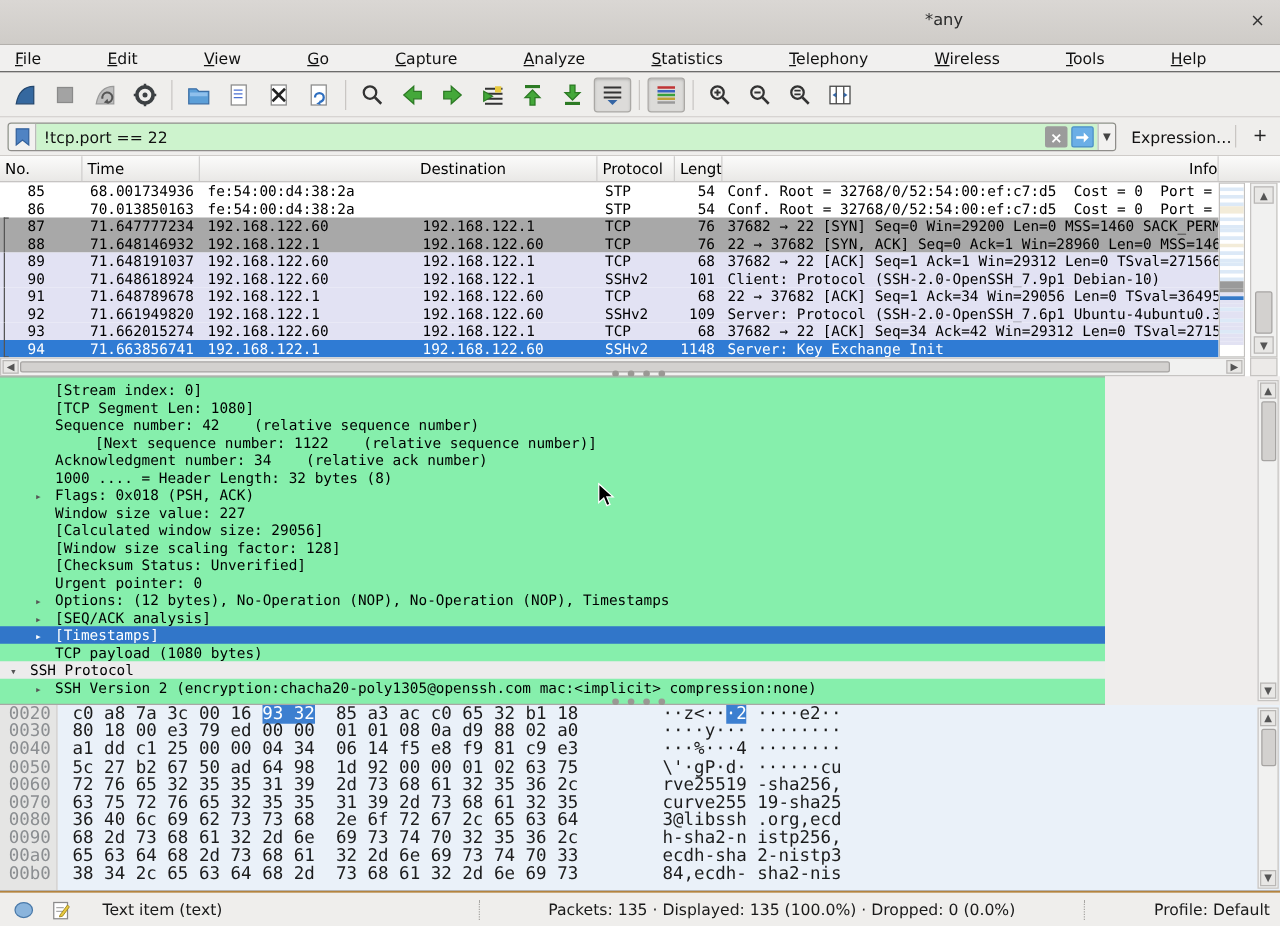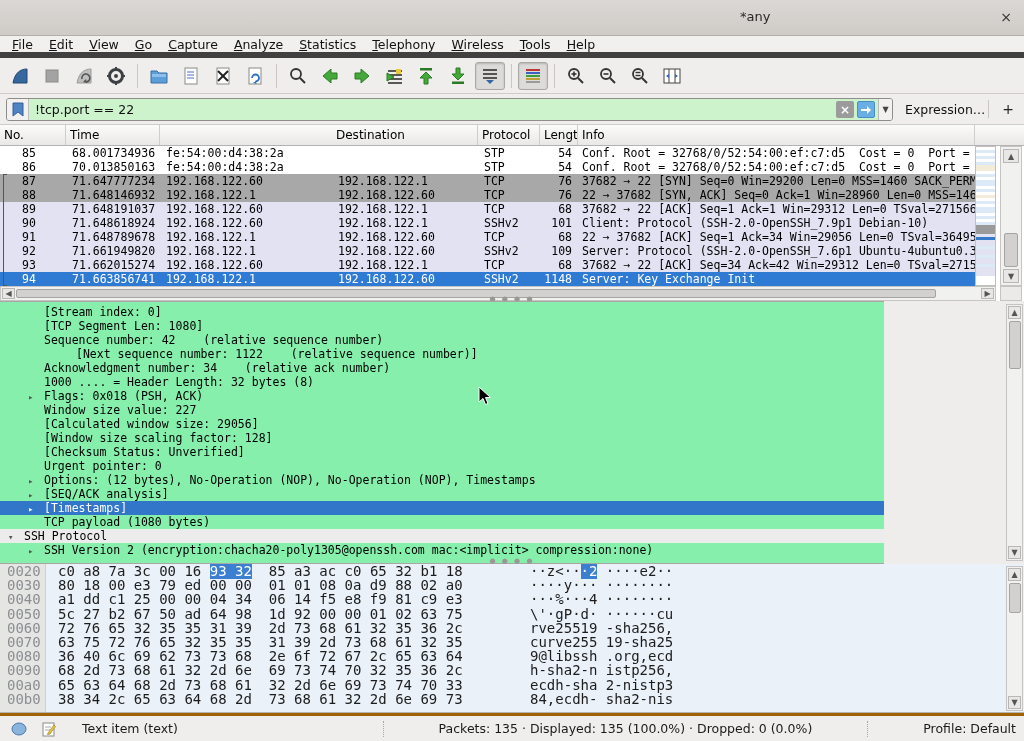--- a/index.html
+++ b/index.html
@@ -9,21 +9,21 @@
 
   
   #titlebar { position:absolute; left:0; top:0; width:1024px; height:36px;
     background:linear-gradient(#dad7d4,#cfccc8); border-bottom:1px solid #b3b0ac; }
   #title-text { position:absolute; left:740px; top:9px; font-size:13px; color:#2a2a2a; }
   #close-btn { position:absolute; right:8px; top:8px; width:20px; height:20px; text-align:center;
     line-height:19px; font-size:14px; color:#333; cursor:default; }
 
   
   #menubar { position:absolute; left:0; top:36px; width:1024px; height:22px; background:#f1f0ef;
-    border-bottom:6px solid #404040; display:flex; align-items:center; padding-left:4px; }
+    border-bottom:1px solid #404040; display:flex; align-items:center; padding-left:4px;gap:37px; }
   .menu-item { padding:2px 8px; color:#111; font-size:12.5px; }
   .menu-item u { text-decoration:underline; }
 
   
   #toolbar { position:absolute; left:0; top:58px; width:1024px; height:36px; background:#efeeec;
     border-bottom:1px solid #cfccc9; display:flex; align-items:center; padding-left:4px; }
   .tbtn { width:30px; height:28px; display:flex; align-items:center; justify-content:center;
     border:1px solid transparent; border-radius:3px; margin:0 1px; }
   .tbtn.pressed { background:#dcdbd9; border-color:#aaa8a5; box-shadow:inset 0 1px 2px rgba(0,0,0,.18); }
   .tsep { width:1px; height:24px; background:#c9c6c3; margin:0 5px; }
@@ -100,21 +100,21 @@
   .hrow { position:relative; height:14.2px; line-height:14.2px; font-family:"DejaVu Sans Mono","Liberation Mono",monospace;
     font-size:14px; white-space:pre; }
   .hoff { position:absolute; left:7px; color:#8b8e91; }
   .hbytes { position:absolute; left:58px; color:#1c1c1c; }
   .hascii { position:absolute; left:530px; color:#1c1c1c; }
   .hl { background:#3c7fd0; color:#fff; }
   #hex-vscroll { left:1006px; top:566px; width:17px; height:145px; }
 
   
   #statusbar { position:absolute; left:0; top:713px; width:1024px; height:28px; background:#efeeec;
-    border-top:3px solid #a16207; display:flex; align-items:center; }
+    border-top:1px solid #a16207; display:flex; align-items:center; }
   #expert-icon { margin-left:10px; }
   #comment-icon { margin-left:14px; }
   #status-left { margin-left:26px; color:#1a1a1a; font-size:12.5px; }
   #status-right { margin-left:auto; display:flex; align-items:center;gap:45px; }
   .status-sep { width:1px; height:16px; border-left:1px dotted #a8a6a3; margin:0 10px; }
   #status-packets, #status-profile { color:#1a1a1a; font-size:12.5px; }
   #status-profile { margin-right:8px; }
 
   #cursor { position:absolute; left:478px; top:386px; z-index:50; pointer-events:none; }
 </style>
@@ -323,21 +323,21 @@
   </div>
 
   <div id="plist">
     <div id="plist-header">
         <div class="hcell" style="width: 66px;">No.</div>
         <div class="hcell" style="width: 94px;">Time</div>
         <div class="hcell" style="width: 172px; margin-top: 29px;">Source</div>
         <div class="hcell" style="width: 146px;">Destination</div>
         <div class="hcell" style="width: 62px;">Protocol</div>
         <div class="hcell" style="width: 38px;">Length</div>
-        <div class="hcell" style="width: 397px;">Info</div>
+        <div class="hcell" style="width: 397px; text-align: right;">Info</div>
       </div>
     <div id="plist-body">
         <div class="prow plain"><div class="pcell num" style="width: 66px;">85</div><div class="pcell pad" style="width: 94px;">68.001734936</div><div class="pcell pad" style="width: 172px;">fe:54:00:d4:38:2a</div><div class="pcell pad" style="width: 146px;"></div><div class="pcell pad" style="width: 62px;">STP</div><div class="pcell len" style="width: 38px;">54</div><div class="pcell info" style="width: 397px;">Conf. Root = 32768/0/52:54:00:ef:c7:d5  Cost = 0  Port = 0x8001</div></div>
         <div class="prow plain"><div class="pcell num" style="width: 66px;">86</div><div class="pcell pad" style="width: 94px;">70.013850163</div><div class="pcell pad" style="width: 172px;">fe:54:00:d4:38:2a</div><div class="pcell pad" style="width: 146px;"></div><div class="pcell pad" style="width: 62px;">STP</div><div class="pcell len" style="width: 38px;">54</div><div class="pcell info" style="width: 397px;">Conf. Root = 32768/0/52:54:00:ef:c7:d5  Cost = 0  Port = 0x8001</div></div>
         <div class="prow gray mark mark-top"><div class="pcell num" style="width: 66px;">87</div><div class="pcell pad" style="width: 94px;">71.647777234</div><div class="pcell pad" style="width: 172px;">192.168.122.60</div><div class="pcell pad" style="width: 146px;">192.168.122.1</div><div class="pcell pad" style="width: 62px;">TCP</div><div class="pcell len" style="width: 38px;">76</div><div class="pcell info" style="width: 397px;">37682 → 22 [SYN] Seq=0 Win=29200 Len=0 MSS=1460 SACK_PERM=1 TSval=2715660 TSecr=0 WS=128</div></div>
         <div class="prow gray mark"><div class="pcell num" style="width: 66px;">88</div><div class="pcell pad" style="width: 94px;">71.648146932</div><div class="pcell pad" style="width: 172px;">192.168.122.1</div><div class="pcell pad" style="width: 146px;">192.168.122.60</div><div class="pcell pad" style="width: 62px;">TCP</div><div class="pcell len" style="width: 38px;">76</div><div class="pcell info" style="width: 397px;">22 → 37682 [SYN, ACK] Seq=0 Ack=1 Win=28960 Len=0 MSS=1460 SACK_PERM=1 TSval=3649522 TSecr=2715660</div></div>
         <div class="prow lav mark"><div class="pcell num" style="width: 66px;">89</div><div class="pcell pad" style="width: 94px;">71.648191037</div><div class="pcell pad" style="width: 172px;">192.168.122.60</div><div class="pcell pad" style="width: 146px;">192.168.122.1</div><div class="pcell pad" style="width: 62px;">TCP</div><div class="pcell len" style="width: 38px;">68</div><div class="pcell info" style="width: 397px;">37682 → 22 [ACK] Seq=1 Ack=1 Win=29312 Len=0 TSval=2715664 TSecr=3649522</div></div>
         <div class="prow lav mark"><div class="pcell num" style="width: 66px;">90</div><div class="pcell pad" style="width: 94px;">71.648618924</div><div class="pcell pad" style="width: 172px;">192.168.122.60</div><div class="pcell pad" style="width: 146px;">192.168.122.1</div><div class="pcell pad" style="width: 62px;">SSHv2</div><div class="pcell len" style="width: 38px;">101</div><div class="pcell info" style="width: 397px;">Client: Protocol (SSH-2.0-OpenSSH_7.9p1 Debian-10)</div></div>
         <div class="prow lav mark"><div class="pcell num" style="width: 66px;">91</div><div class="pcell pad" style="width: 94px;">71.648789678</div><div class="pcell pad" style="width: 172px;">192.168.122.1</div><div class="pcell pad" style="width: 146px;">192.168.122.60</div><div class="pcell pad" style="width: 62px;">TCP</div><div class="pcell len" style="width: 38px;">68</div><div class="pcell info" style="width: 397px;">22 → 37682 [ACK] Seq=1 Ack=34 Win=29056 Len=0 TSval=3649522 TSecr=2715664</div></div>
         <div class="prow lav mark"><div class="pcell num" style="width: 66px;">92</div><div class="pcell pad" style="width: 94px;">71.661949820</div><div class="pcell pad" style="width: 172px;">192.168.122.1</div><div class="pcell pad" style="width: 146px;">192.168.122.60</div><div class="pcell pad" style="width: 62px;">SSHv2</div><div class="pcell len" style="width: 38px;">109</div><div class="pcell info" style="width: 397px;">Server: Protocol (SSH-2.0-OpenSSH_7.6p1 Ubuntu-4ubuntu0.3)</div></div>
@@ -439,21 +439,21 @@
 
   <div id="hex">
     <div id="hex-offsets-bg"></div>
     <div id="hex-body">
         <div class="hrow"><span class="hoff">0020</span><span class="hbytes"><span>c0 a8 7a 3c 00 16 </span><span class="hl">93 32</span><span>  85 a3 ac c0 65 32 b1 18</span></span><span class="hascii"><span>··z&lt;··</span><span class="hl">·2</span><span> ····e2··</span></span></div>
         <div class="hrow"><span class="hoff">0030</span><span class="hbytes"><span>80 18 00 e3 79 ed 00 00  01 01 08 0a d9 88 02 a0</span></span><span class="hascii"><span>····y··· ········</span></span></div>
         <div class="hrow"><span class="hoff">0040</span><span class="hbytes"><span>a1 dd c1 25 00 00 04 34  06 14 f5 e8 f9 81 c9 e3</span></span><span class="hascii"><span>···%···4 ········</span></span></div>
         <div class="hrow"><span class="hoff">0050</span><span class="hbytes"><span>5c 27 b2 67 50 ad 64 98  1d 92 00 00 01 02 63 75</span></span><span class="hascii"><span>\'·gP·d· ······cu</span></span></div>
         <div class="hrow"><span class="hoff">0060</span><span class="hbytes"><span>72 76 65 32 35 35 31 39  2d 73 68 61 32 35 36 2c</span></span><span class="hascii"><span>rve25519 -sha256,</span></span></div>
         <div class="hrow"><span class="hoff">0070</span><span class="hbytes"><span>63 75 72 76 65 32 35 35  31 39 2d 73 68 61 32 35</span></span><span class="hascii"><span>curve255 19-sha25</span></span></div>
-        <div class="hrow"><span class="hoff">0080</span><span class="hbytes"><span>36 40 6c 69 62 73 73 68  2e 6f 72 67 2c 65 63 64</span></span><span class="hascii"><span>9@libssh .org,ecd</span></span></div>
+        <div class="hrow"><span class="hoff">0080</span><span class="hbytes"><span>36 40 6c 69 62 73 73 68  2e 6f 72 67 2c 65 63 64</span></span><span class="hascii"><span>3@libssh .org,ecd</span></span></div>
         <div class="hrow"><span class="hoff">0090</span><span class="hbytes"><span>68 2d 73 68 61 32 2d 6e  69 73 74 70 32 35 36 2c</span></span><span class="hascii"><span>h-sha2-n istp256,</span></span></div>
         <div class="hrow"><span class="hoff">00a0</span><span class="hbytes"><span>65 63 64 68 2d 73 68 61  32 2d 6e 69 73 74 70 33</span></span><span class="hascii"><span>ecdh-sha 2-nistp3</span></span></div>
         <div class="hrow"><span class="hoff">00b0</span><span class="hbytes"><span>38 34 2c 65 63 64 68 2d  73 68 61 32 2d 6e 69 73</span></span><span class="hascii"><span>84,ecdh- sha2-nis</span></span></div>
       </div>
   </div>
   <div class="sb" id="hex-vscroll">
     <div class="sb-arrow" style="left:1px;top:1px;width:13px;height:13px">▲</div>
     <div class="sb-thumb" style="left:2px;top:16px;width:12px;height:30px"></div>
     <div class="sb-arrow" style="left:1px;bottom:1px;width:13px;height:13px">▼</div>
   </div>

